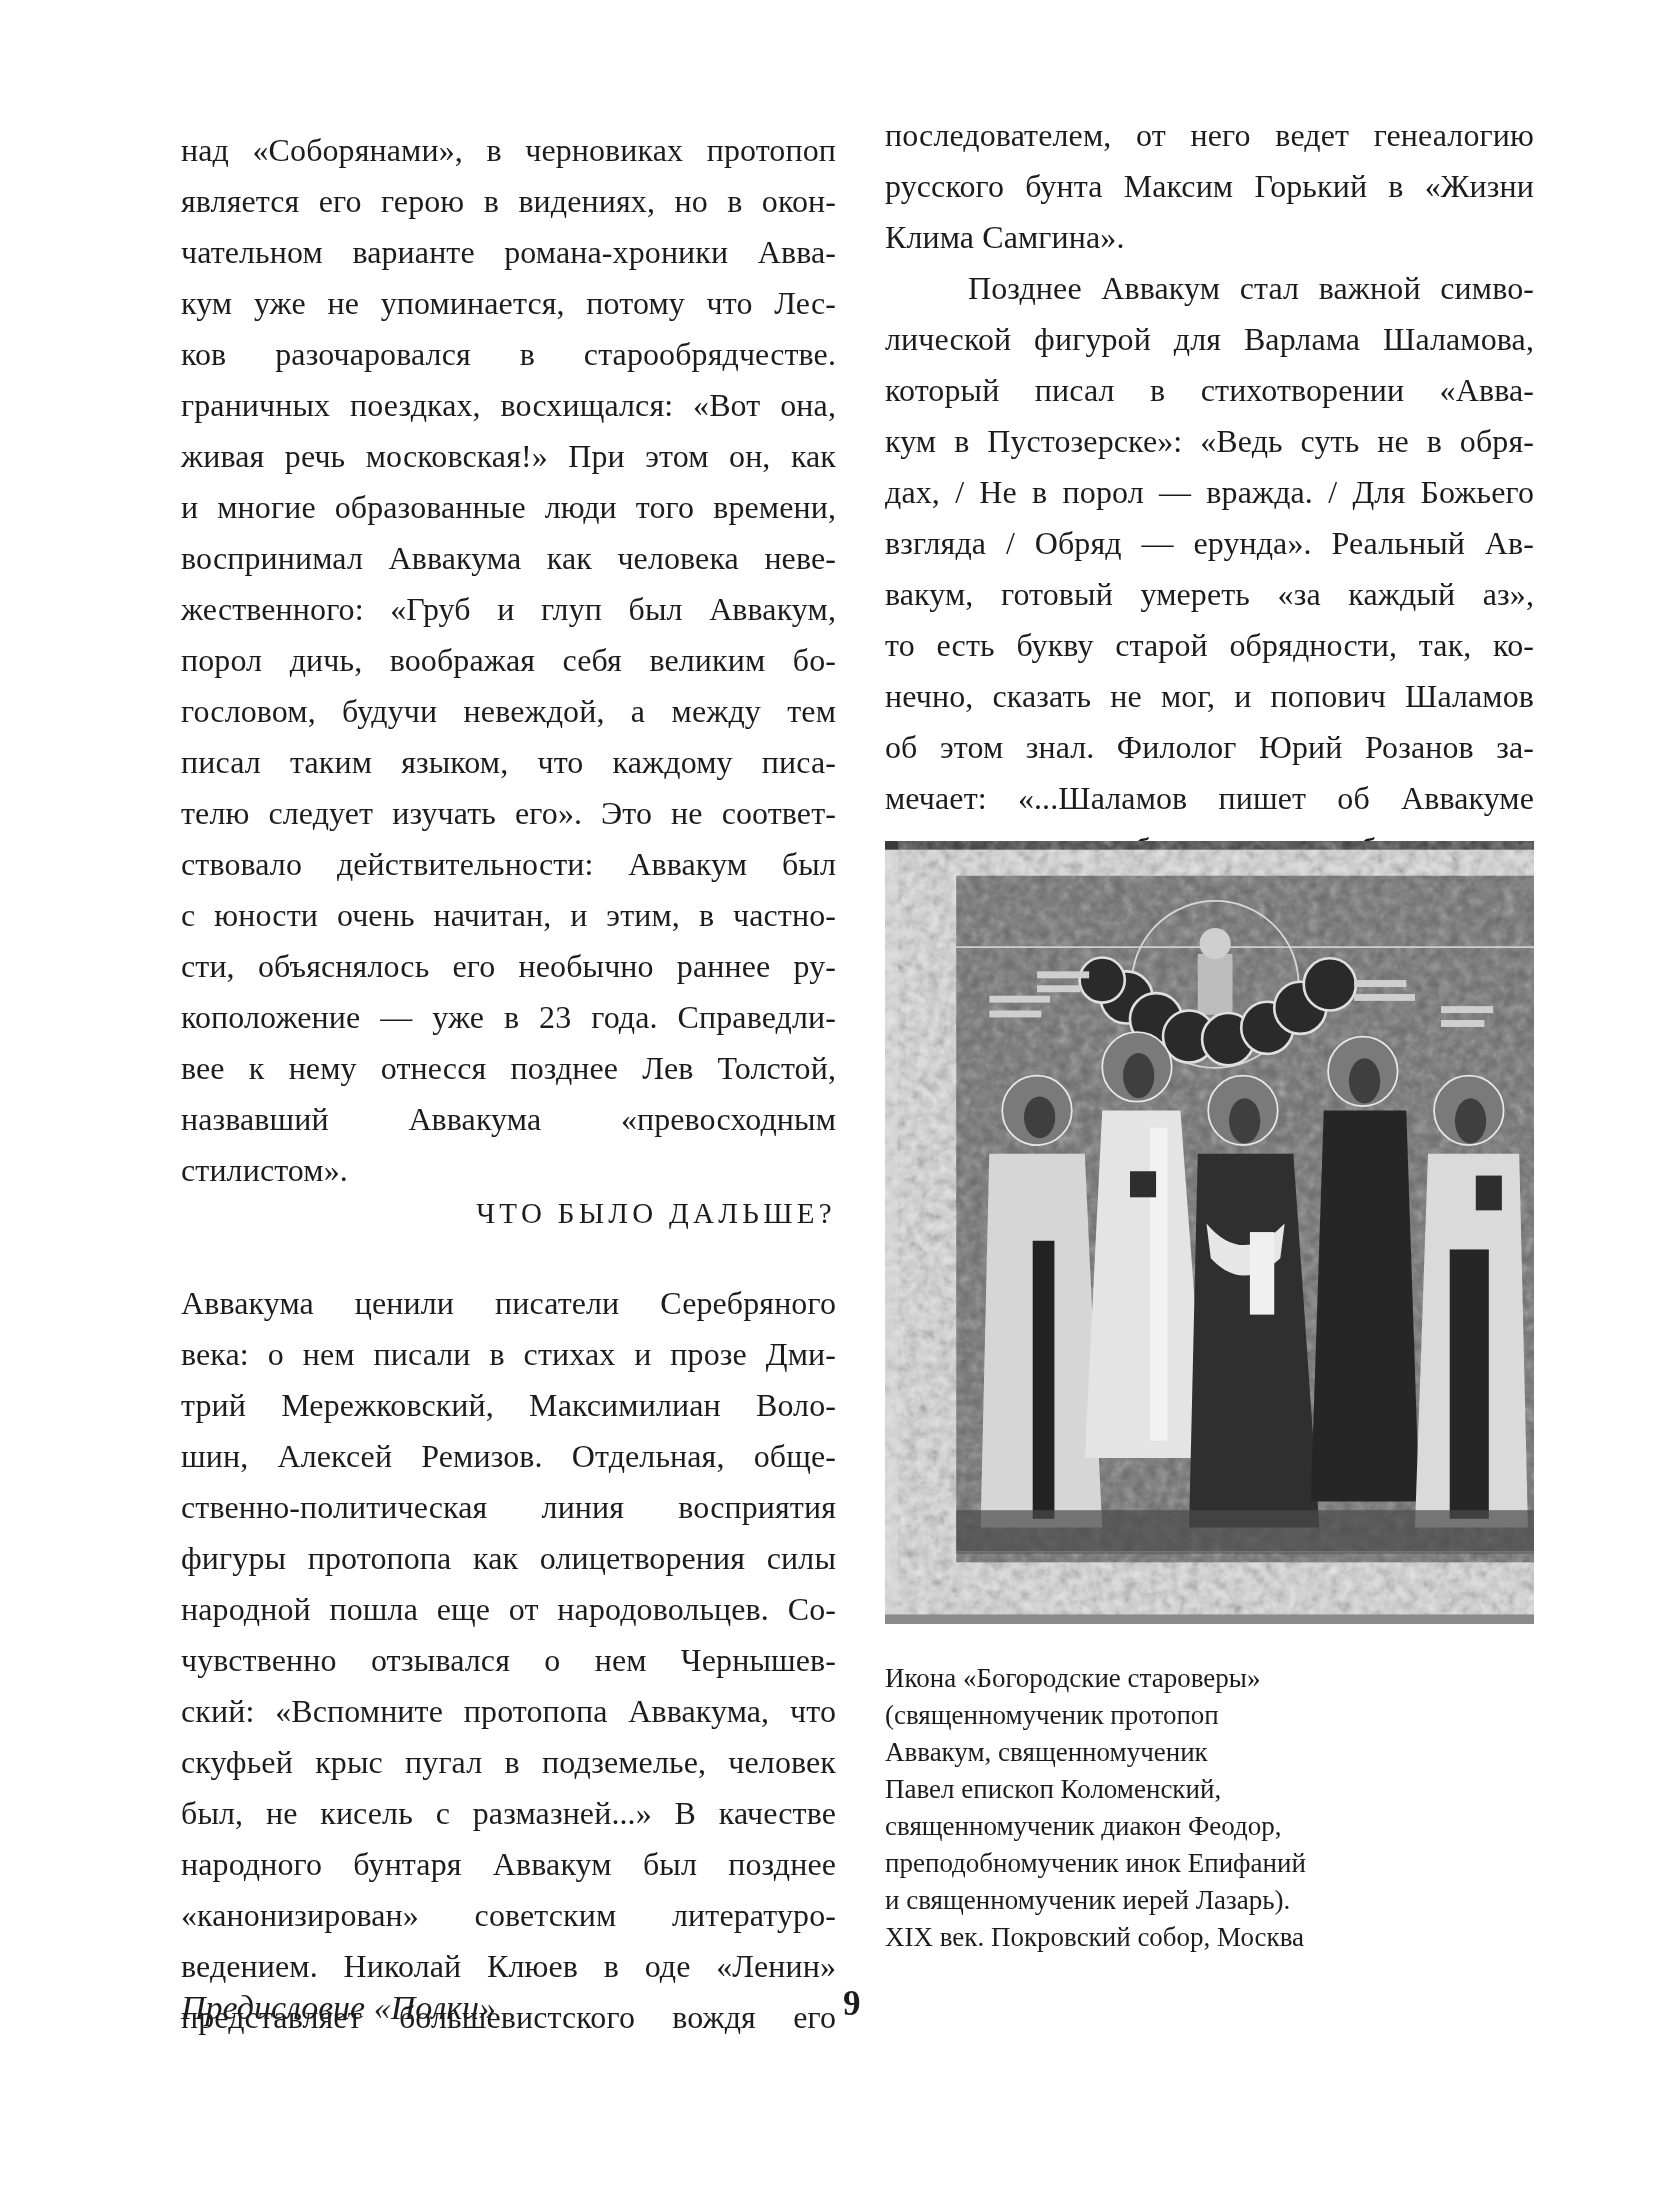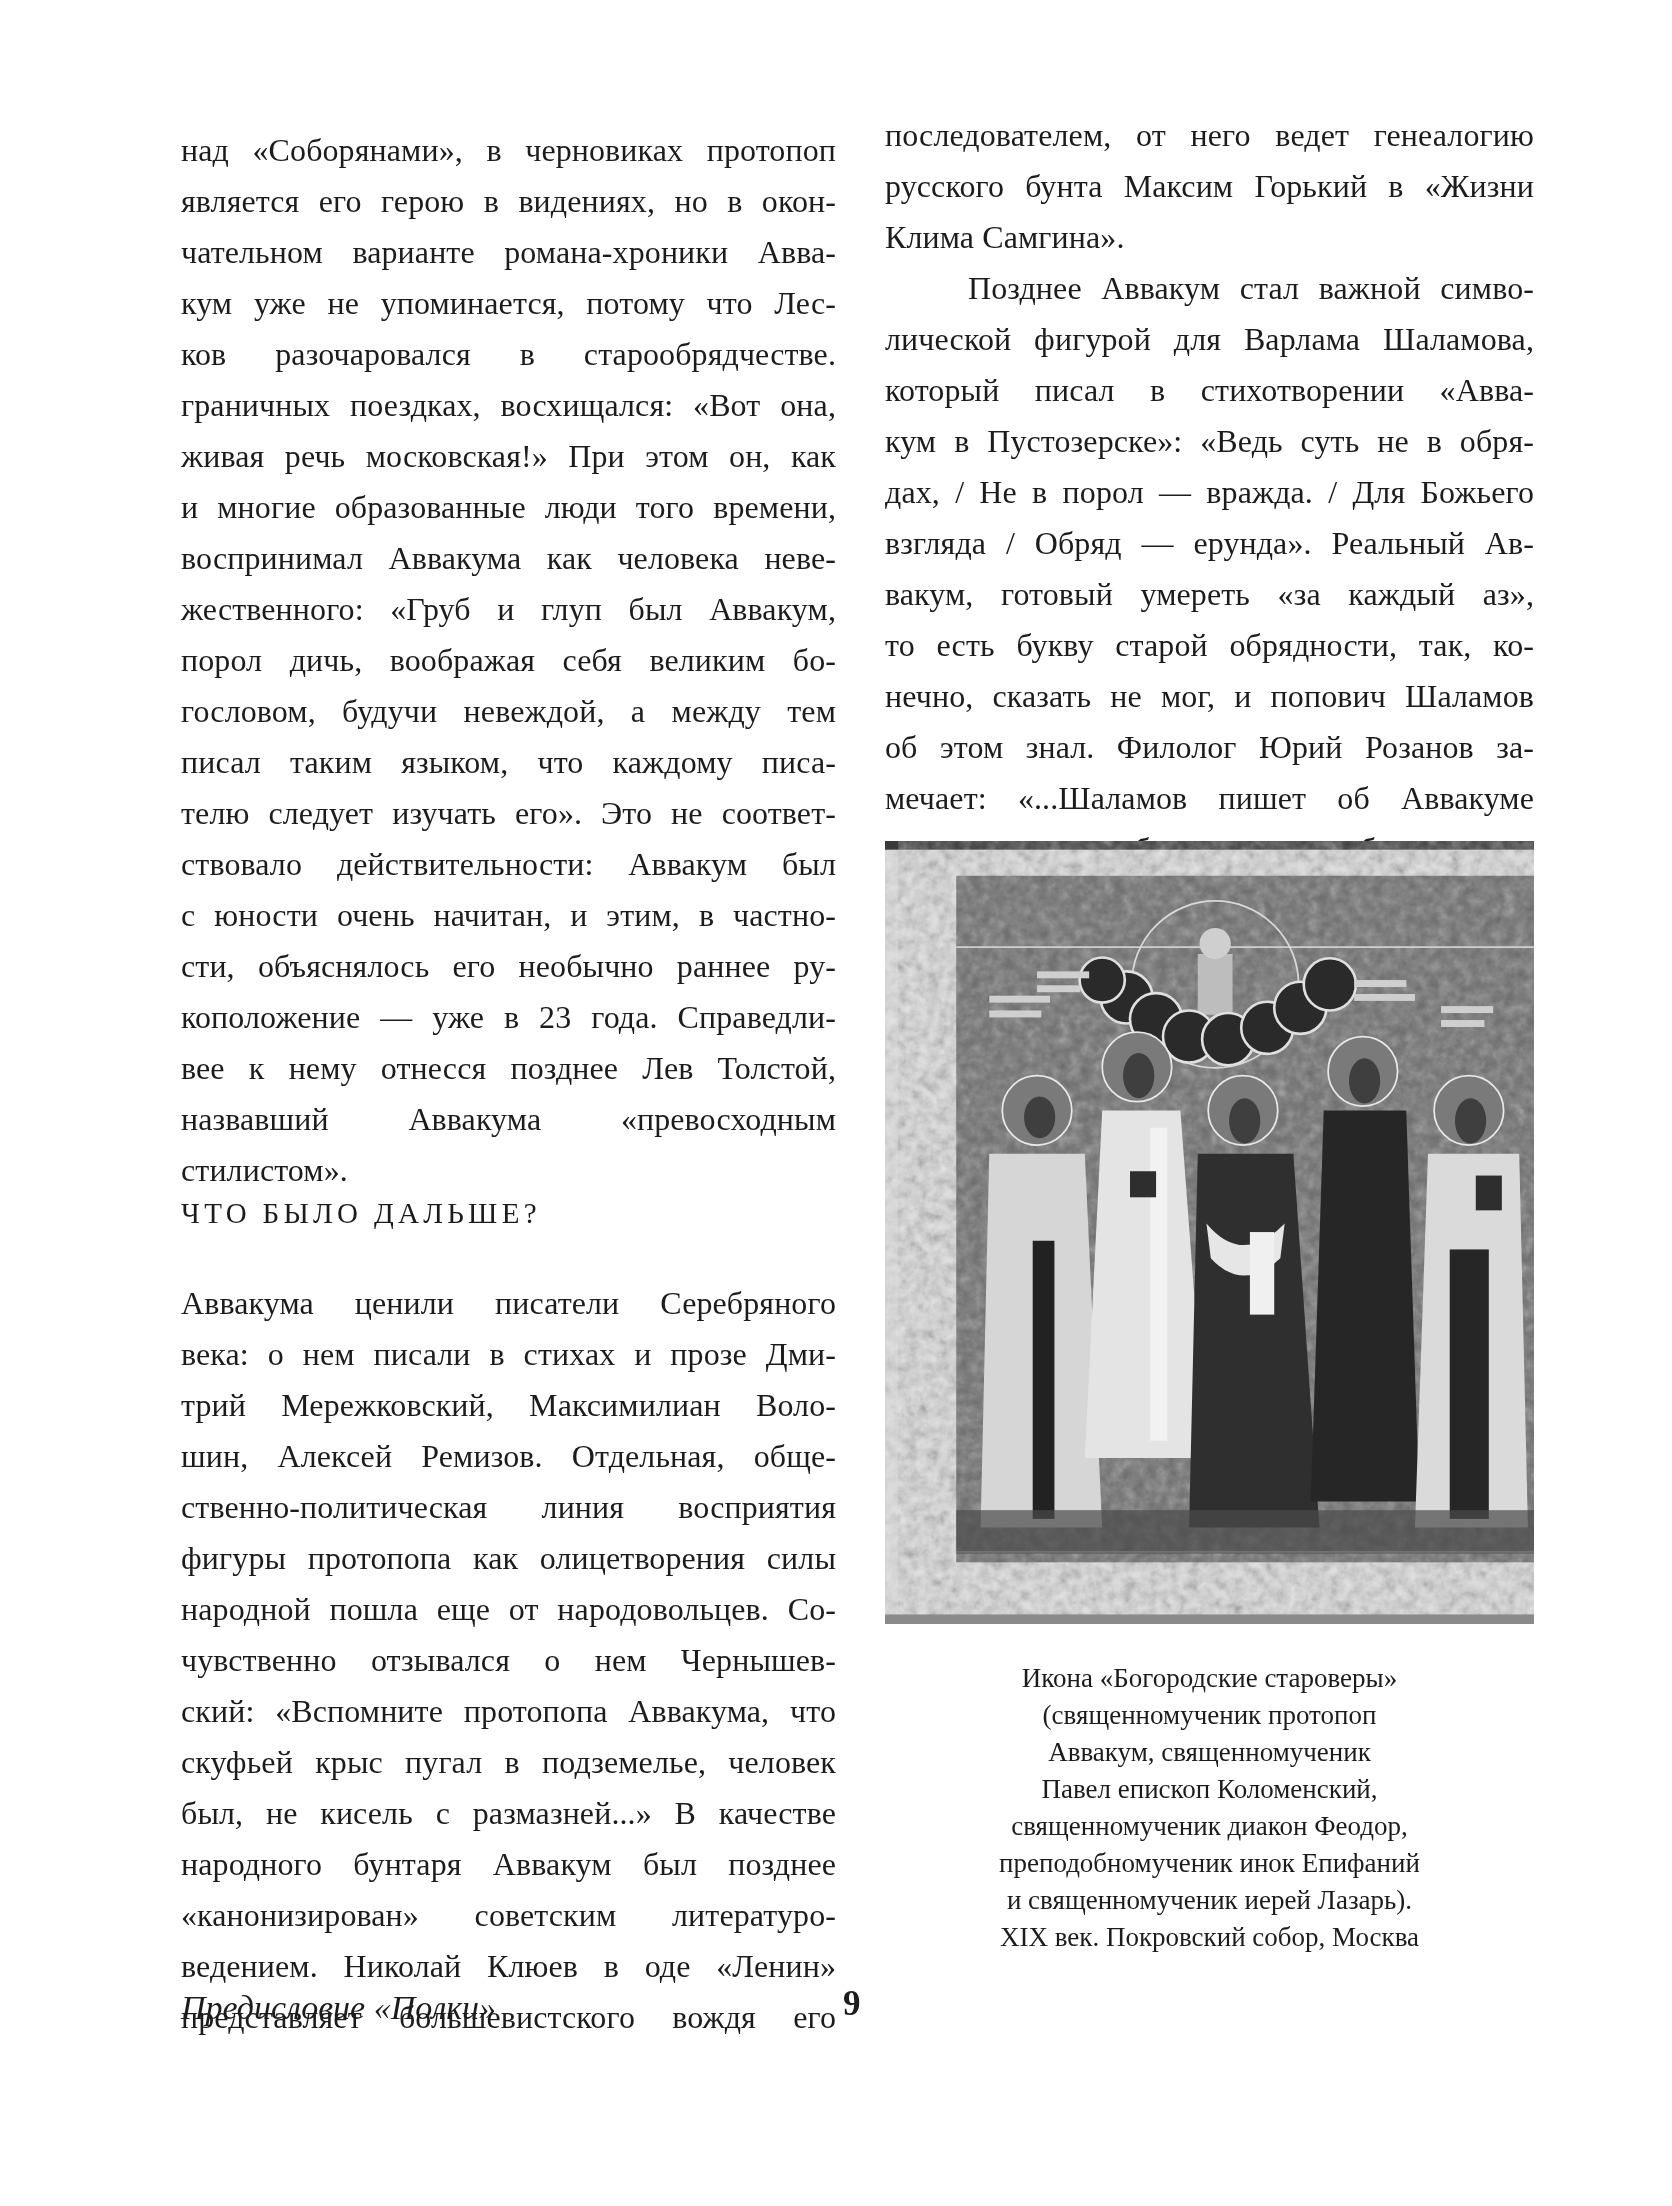--- a/index.html
+++ b/index.html
@@ -7,25 +7,25 @@
          font-family:"Liberation Serif","DejaVu Serif",serif; color:#1c1c1c; }
   .col { position:absolute; }
   .line { display:block; height:51px; line-height:51px; font-size:32px;
           white-space:nowrap; text-align:justify; text-align-last:justify; letter-spacing:0.1px; }
   .line.last { text-align-last:left; }
   .line.indent { padding-left:83px; }
   #left-a { left:181px; top:110px; width:655px;margin-top:15px; }
   #left-b { left:181px; top:1278px; width:655px; }
   #right-a { left:885px; top:110px; width:649px; }
   .heading { position:absolute; left:181px; width:655px; top:1187px; height:52px; line-height:52px;
-             text-align:left; font-size:29px; letter-spacing:4.3px; }
+             text-align:right; font-size:29px; letter-spacing:4.3px; }
   .figure { position:absolute; left:885px; top:841px; width:649px; height:783px;
             background:#d9d9d9; overflow:hidden; }
   .figure svg { display:block; width:100%; height:100%; }
-  .caption { position:absolute; left:885px; width:649px; top:1660px; text-align:center; }
+  .caption { position:absolute; left:885px; width:649px; top:1660px; text-align:left; }
   .caption .cl { display:block; font-size:27px; height:37px; line-height:37px; white-space:nowrap; }
   .footer-title { position:absolute; left:181px; top:1987px; font-style:italic; font-size:34px; line-height:42px; }
   .page-num { position:absolute; left:843px; top:1981px; font-size:35px; font-weight:bold; line-height:45px; }
 </style>
 </head>
 <body>
 
 <div class="col" id="left-a">
   <span class="line">над «Соборянами», в черновиках протопоп</span>
   <span class="line">является его герою в видениях, но в окон-</span>

